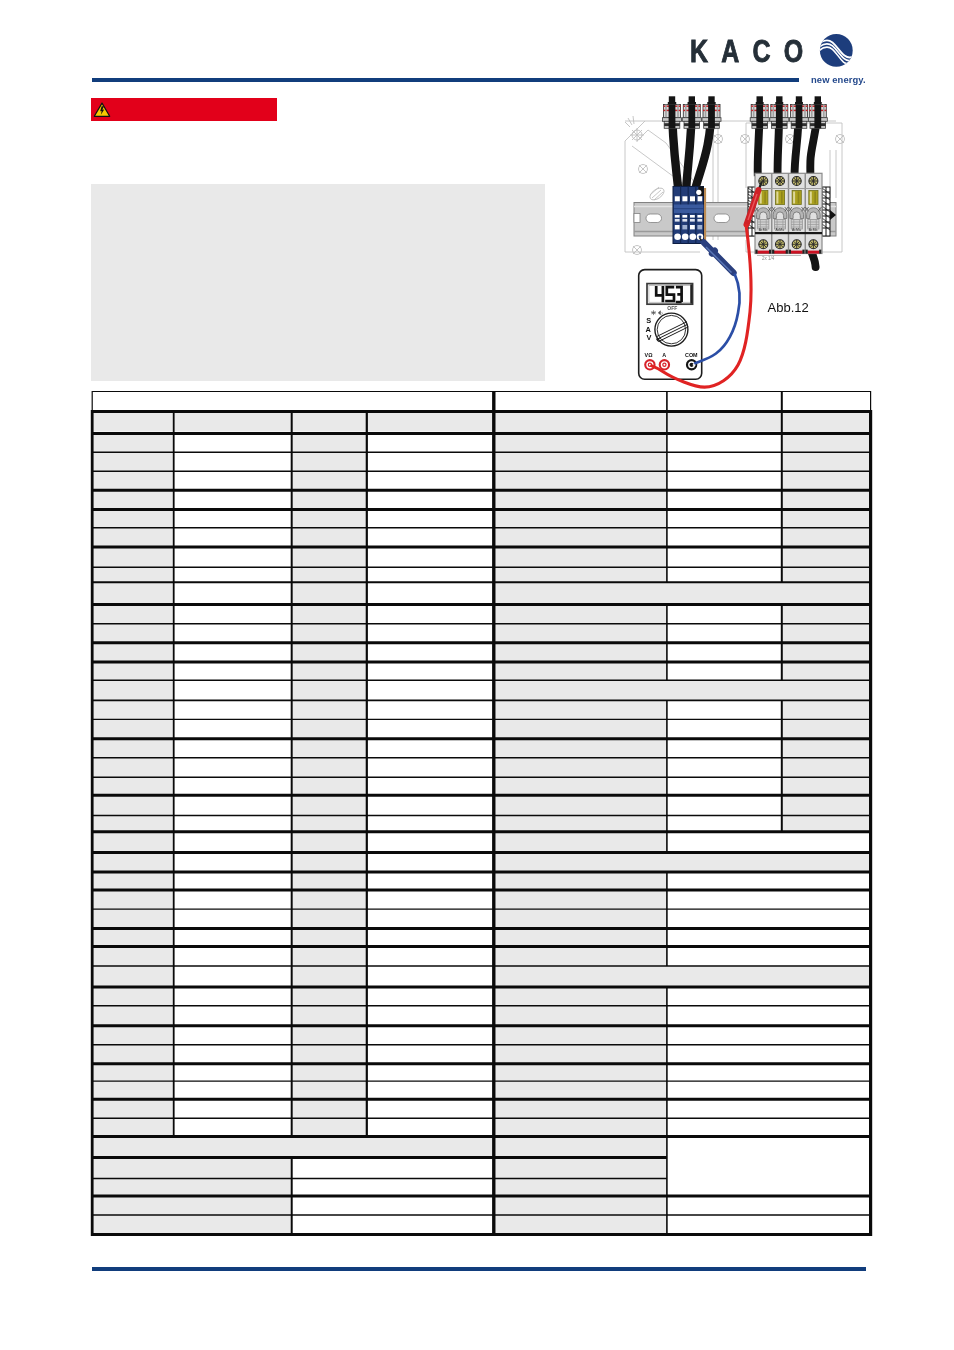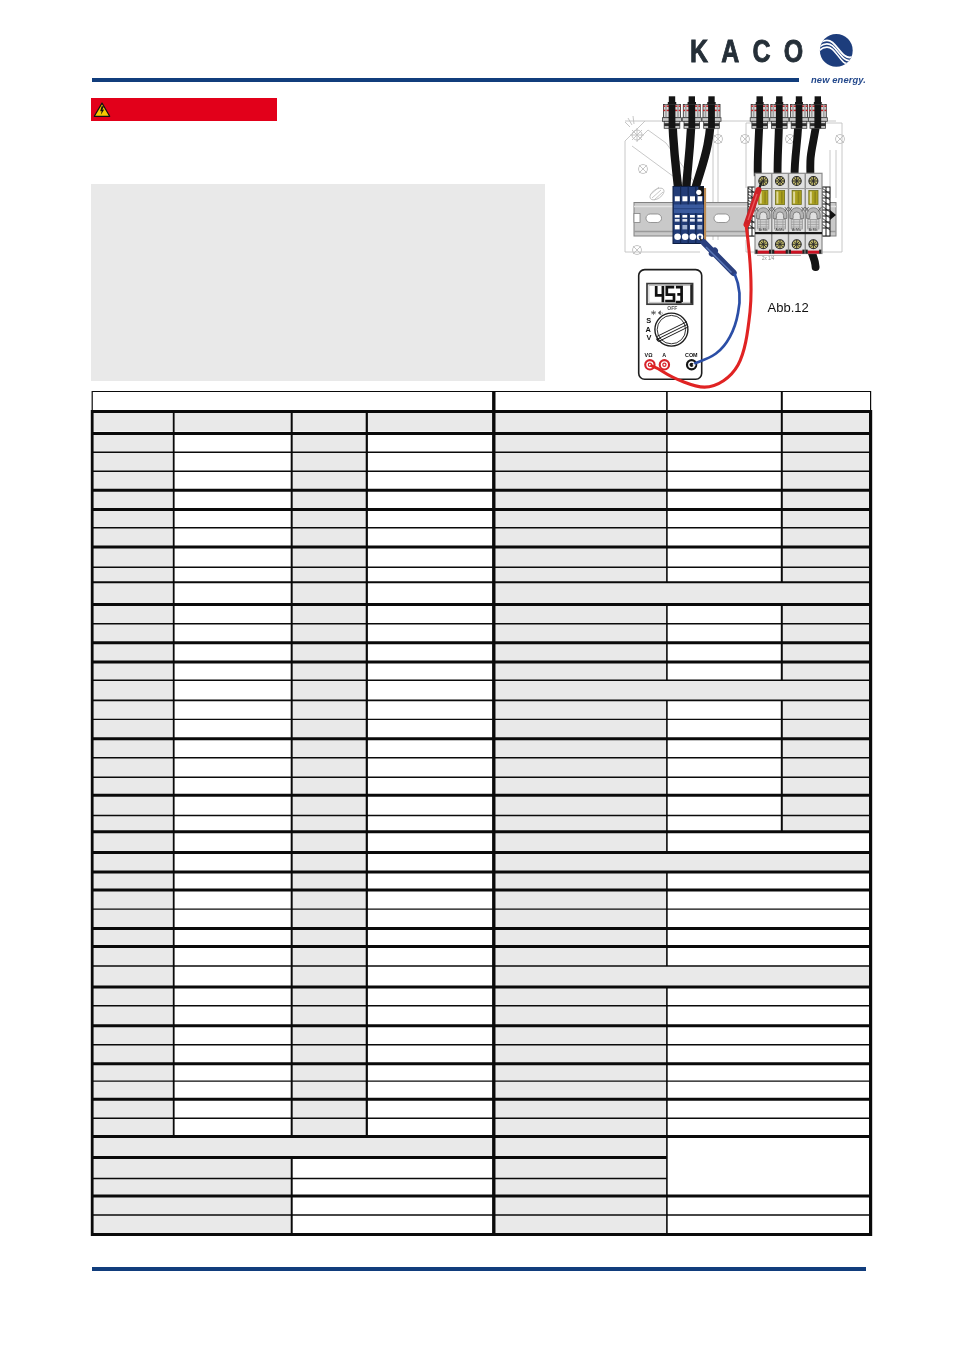--- a/index.html
+++ b/index.html
@@ -20,21 +20,21 @@
         </clipPath>
       </defs>
     <circle cx="836.3" cy="50.4" r="16.4" fill="#1d3d7c"></circle>
     <g clip-path="url(#lc)" stroke="#ffffff" fill="none">
       <path d="M818.5,44 C824,39.6 828.5,39.2 832.5,42.5 C837,46.3 840,52 844.5,55.5 C847.5,57.8 850.5,58.2 853.5,56.3" stroke-width="1.8"></path>
       <path d="M818.5,47.4 C824,43 828.5,42.6 832.5,45.9 C837,49.7 840,55.4 844.5,58.9 C847,60.8 850,61.2 853,59.2" stroke-width="1.7"></path>
       <path d="M818.8,50.8 C824,46.4 828.5,46 832.5,49.3 C836.5,52.9 839.5,58.6 843.5,62.1 C845.8,64 848.5,64.4 851.5,62.6" stroke-width="1.6"></path>
     </g>
   </svg>
 
-  <div class="abs" style="left:811px;top:73.8px;font-size:9.4px;font-weight:bold;letter-spacing:0.1px;color:#24498c;font-style:italic;">new energy.</div>
+  <div class="abs" style="left:811px;top:73.8px;font-size:9.4px;font-weight:bold;letter-spacing:0.1px;color:#24498c;">new energy.</div>
 
   <div class="abs" style="left:92px;top:77.5px;width:707px;height:4.6px;background:#113d7c;"></div>
 
   <div class="abs" style="left:90.5px;top:98px;width:186.5px;height:22.5px;background:#e2001a;"></div>
 
   <svg class="abs" style="left:93.2px;top:101.8px;width:18px;height:15.8px" viewBox="0 0 19 17">
     <path d="M9.5,1.2 L17.8,15.4 L1.2,15.4 Z" fill="#f7c900" stroke="#111" stroke-width="1.3" stroke-linejoin="round"></path>
     <path d="M9.1,4.6 L11.6,4.6 L9.9,8.4 L11.9,8.0 L8.3,13.8 L9.1,9.6 L7.5,10.0 Z" fill="#111"></path>
   </svg>
 

